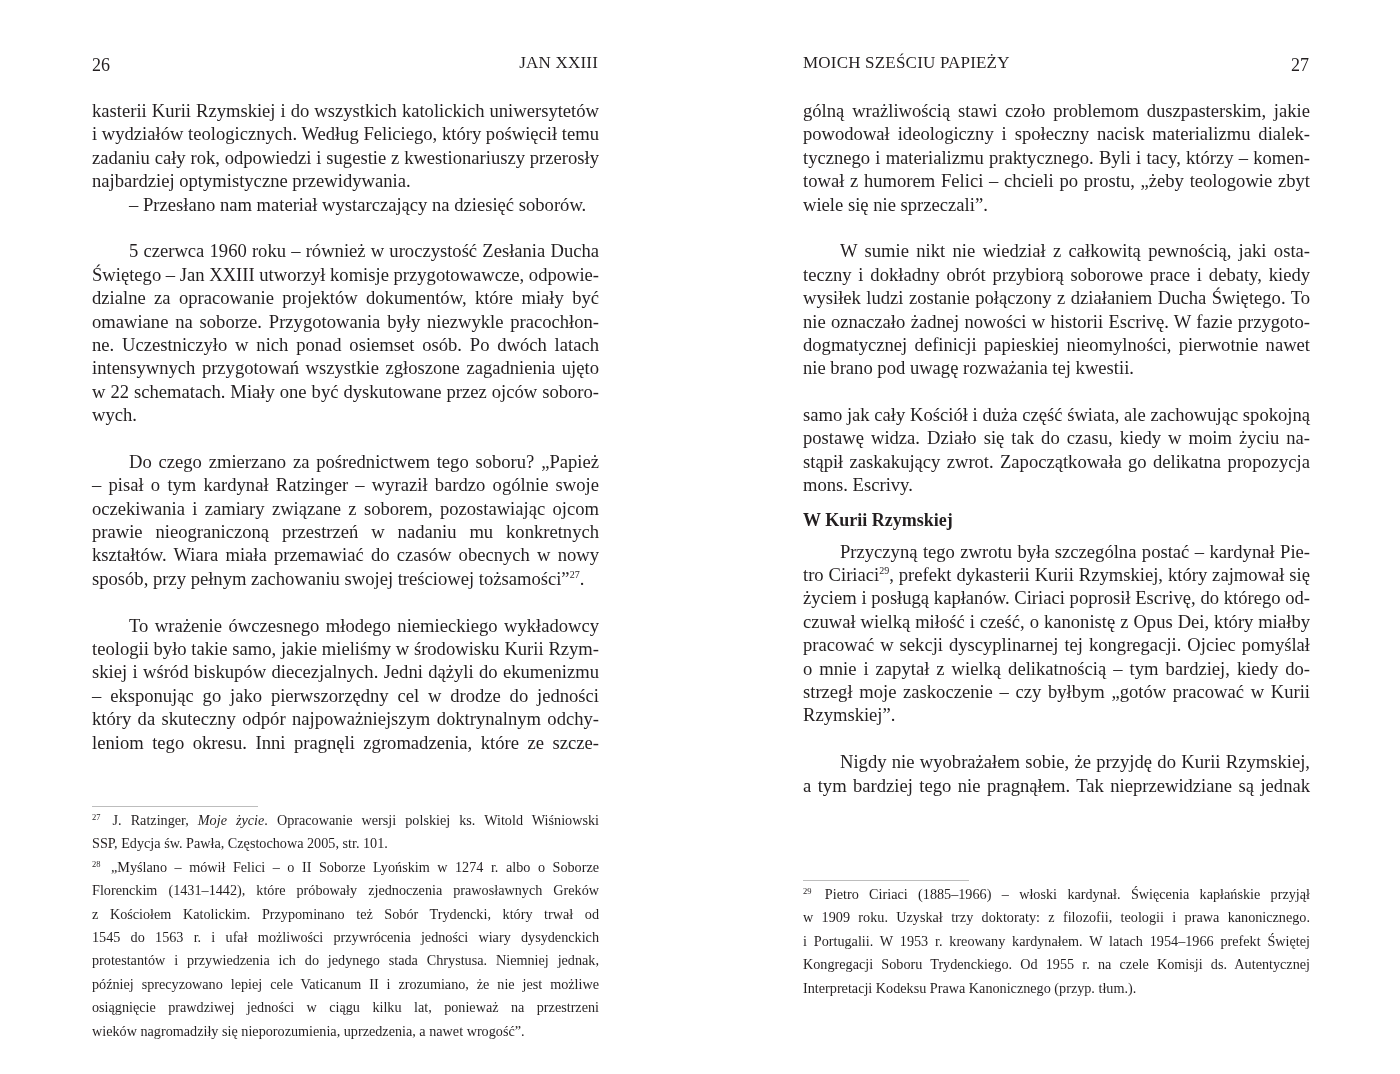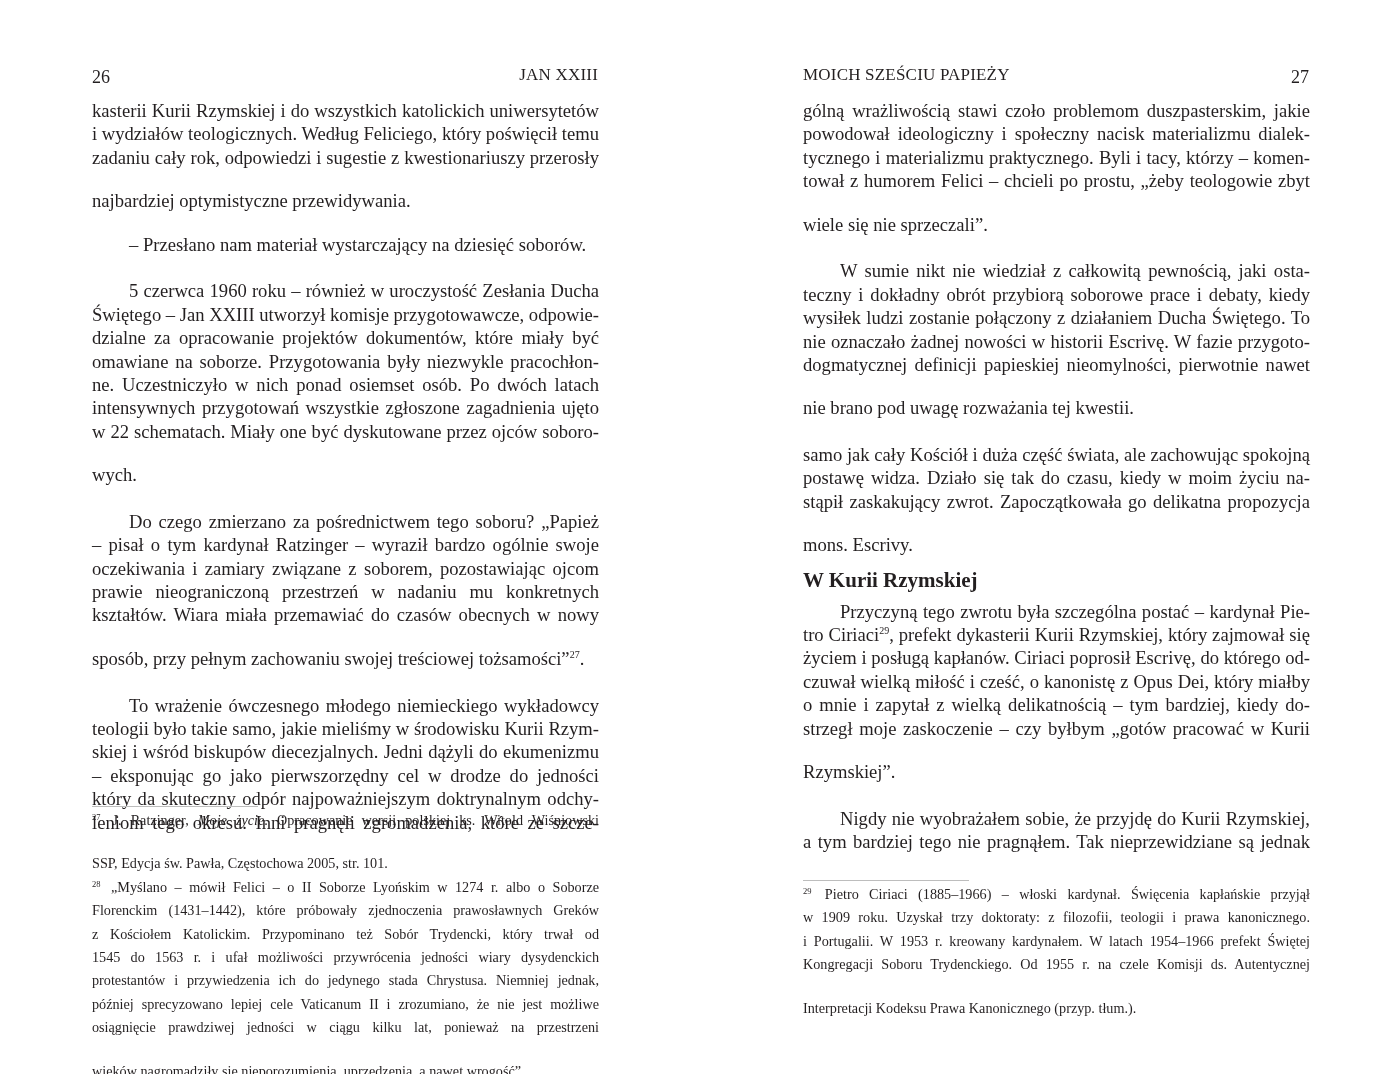--- a/index.html
+++ b/index.html
@@ -24,21 +24,20 @@
     .page.right { left: 803px; }
 
     .running-head {
       position: absolute;
       top: 52px;
       left: 0;
       width: 507px;
       height: 26px;
       font-size: 17px;
       line-height: 26px;
-      margin-top: 12px;
     }
     .running-head .folio {
       position: absolute;
       top: 0;
       font-size: 18px;
     }
     .running-head .title {
       position: absolute;
       top: -2px;
       letter-spacing: 0.2px;
@@ -65,36 +64,35 @@
     .line {
       display: block;
       text-align: justify;
       text-align-last: justify;
       white-space: nowrap;
       height: 23.4px;
       overflow: visible;
     }
     .line.last {
       text-align-last: left;
-      margin-top: 20px;
     }
     .line.indent {
       text-indent: 37px;
     }
     sup.fn-ref {
       font-size: 10px;
       vertical-align: 7px;
       line-height: 0;
     }
     em { font-style: italic; }
 
     .subheading {
       margin: 10px 0 7px 0;
       font-weight: bold;
-      font-size: 21px;
+      font-size: 18px;
       line-height: 26px;
     }
 
     .footnotes {
       position: absolute;
       left: 0;
       width: 507px;
       font-size: 14.2px;
       line-height: 19.3px;
     }
@@ -216,20 +214,21 @@
       <span class="line last">mons. Escrivy.</span>
     </p>
 
     <h2 class="subheading">W Kurii Rzymskiej</h2>
 
     <p class="para">
       <span class="line indent">Przyczyną tego zwrotu była szczególna postać – kardynał Pie-</span>
       <span class="line"><span>tro Ciriaci</span><sup class="fn-ref">29</sup><span>, prefekt dykasterii Kurii Rzymskiej, który zajmował się</span></span>
       <span class="line">życiem i posługą kapłanów. Ciriaci poprosił Escrivę, do którego od-</span>
       <span class="line">czuwał wielką miłość i cześć, o kanonistę z Opus Dei, który miałby</span>
+      <span class="line">pracować w sekcji dyscyplinarnej tej kongregacji. Ojciec pomyślał</span>
       <span class="line">o mnie i zapytał z wielką delikatnością – tym bardziej, kiedy do-</span>
       <span class="line">strzegł moje zaskoczenie – czy byłbym „gotów pracować w Kurii</span>
       <span class="line last">Rzymskiej”.</span>
     </p>
 
     <p class="para spaced">
       <span class="line indent">Nigdy nie wyobrażałem sobie, że przyjdę do Kurii Rzymskiej,</span>
       <span class="line">a tym bardziej tego nie pragnąłem. Tak nieprzewidziane są jednak</span>
     </p>
   </div>

